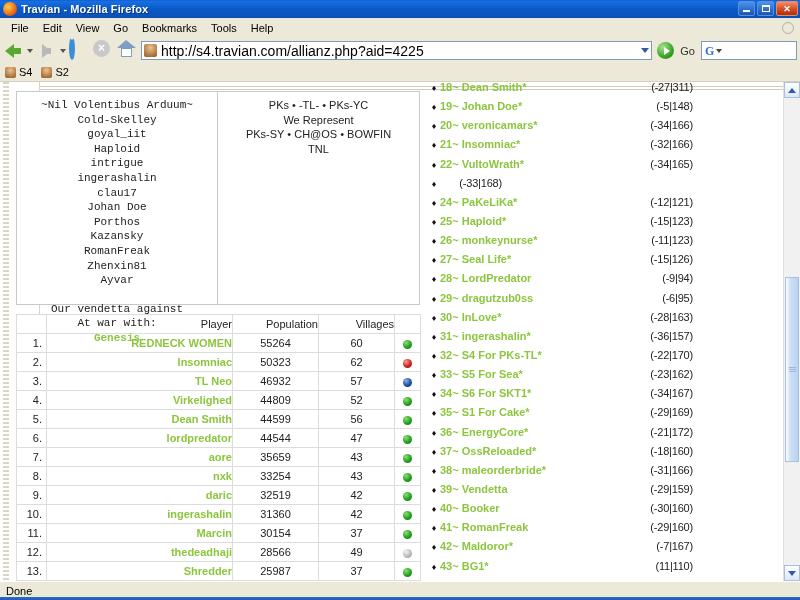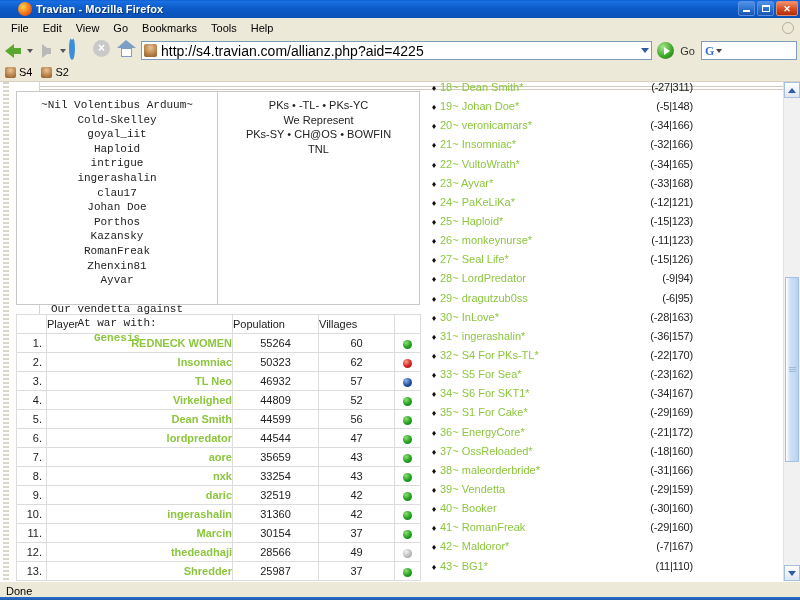--- a/index.html
+++ b/index.html
@@ -17,21 +17,21 @@
     display: flex;
     flex-direction: column;
     box-sizing: border-box;
   }
 
   
   .titlebar {
     height: 18px;
     background: linear-gradient(to bottom, #0a5fd4 0%, #1a6fe0 8%, #0b59c8 50%, #0b53bb 92%, #0a4cae 100%);
     display: flex; align-items: center;
-    padding-left: 18px;
+    padding-left: 3px;
     position: relative;
     flex: 0 0 auto;
   }
   .titlebar .ff-logo {
     width: 14px; height: 14px;
     border-radius: 50%;
     background: radial-gradient(circle at 35% 35%, #ffd24a 0%, #f58220 45%, #d94a12 80%, #8e2a05 100%);
     margin-right: 4px;
     flex: 0 0 auto;
     position: relative;
@@ -310,21 +310,21 @@
     font-size: 11px;
     table-layout: fixed;
   }
   .ptable th, .ptable td {
     border: 1px solid #dcdcdc;
     padding: 0;
     height: 19px;
     box-sizing: border-box;
   }
   .ptable thead th {
-    text-align: left;
+    text-align: right;
     font-weight: normal;
     color: #222;
     background: #fff;
   }
   .ptable col.c-rank { width: 30px; }
   .ptable col.c-name { width: 186px; }
   .ptable col.c-pop  { width: 86px; }
   .ptable col.c-vil  { width: 76px; }
   .ptable col.c-dot  { width: 26px; }
   .ptable td.rank { text-align: right; padding-right: 4px; color: #222; }
@@ -355,21 +355,21 @@
     height: 19.15px;
     line-height: 19.15px;
     white-space: nowrap;
   }
   .villrow .bullet {
     width: 12px; flex: 0 0 auto; text-align: center;
     color: #111; font-size: 9px;
   }
   .villrow .vname {
     flex: 1 1 auto;
-    color: #8cc63e; font-weight: normal;
+    color: #8cc63e; font-weight: bold;
     overflow: hidden; text-overflow: ellipsis;
   }
   .villrow .vcoord {
     flex: 0 0 auto; width: 62px; text-align: right;
     color: #222; font-weight: normal; letter-spacing: -0.2px;
   }
 
   
   .statusbar {
     height: 18px;
@@ -640,21 +640,20 @@
             <span class="vname">21~ Insomniac*</span>
             <span class="vcoord">(-32|166)</span>
           </div>
           <div class="villrow">
             <span class="bullet">♦</span>
             <span class="vname">22~ VultoWrath*</span>
             <span class="vcoord">(-34|165)</span>
           </div>
           <div class="villrow">
             <span class="bullet">♦</span>
-            <span class="vname">23~ Ayvar*</span>
             <span class="vcoord">(-33|168)</span>
           </div>
           <div class="villrow">
             <span class="bullet">♦</span>
             <span class="vname">24~ PaKeLiKa*</span>
             <span class="vcoord">(-12|121)</span>
           </div>
           <div class="villrow">
             <span class="bullet">♦</span>
             <span class="vname">25~ Haploid*</span>

